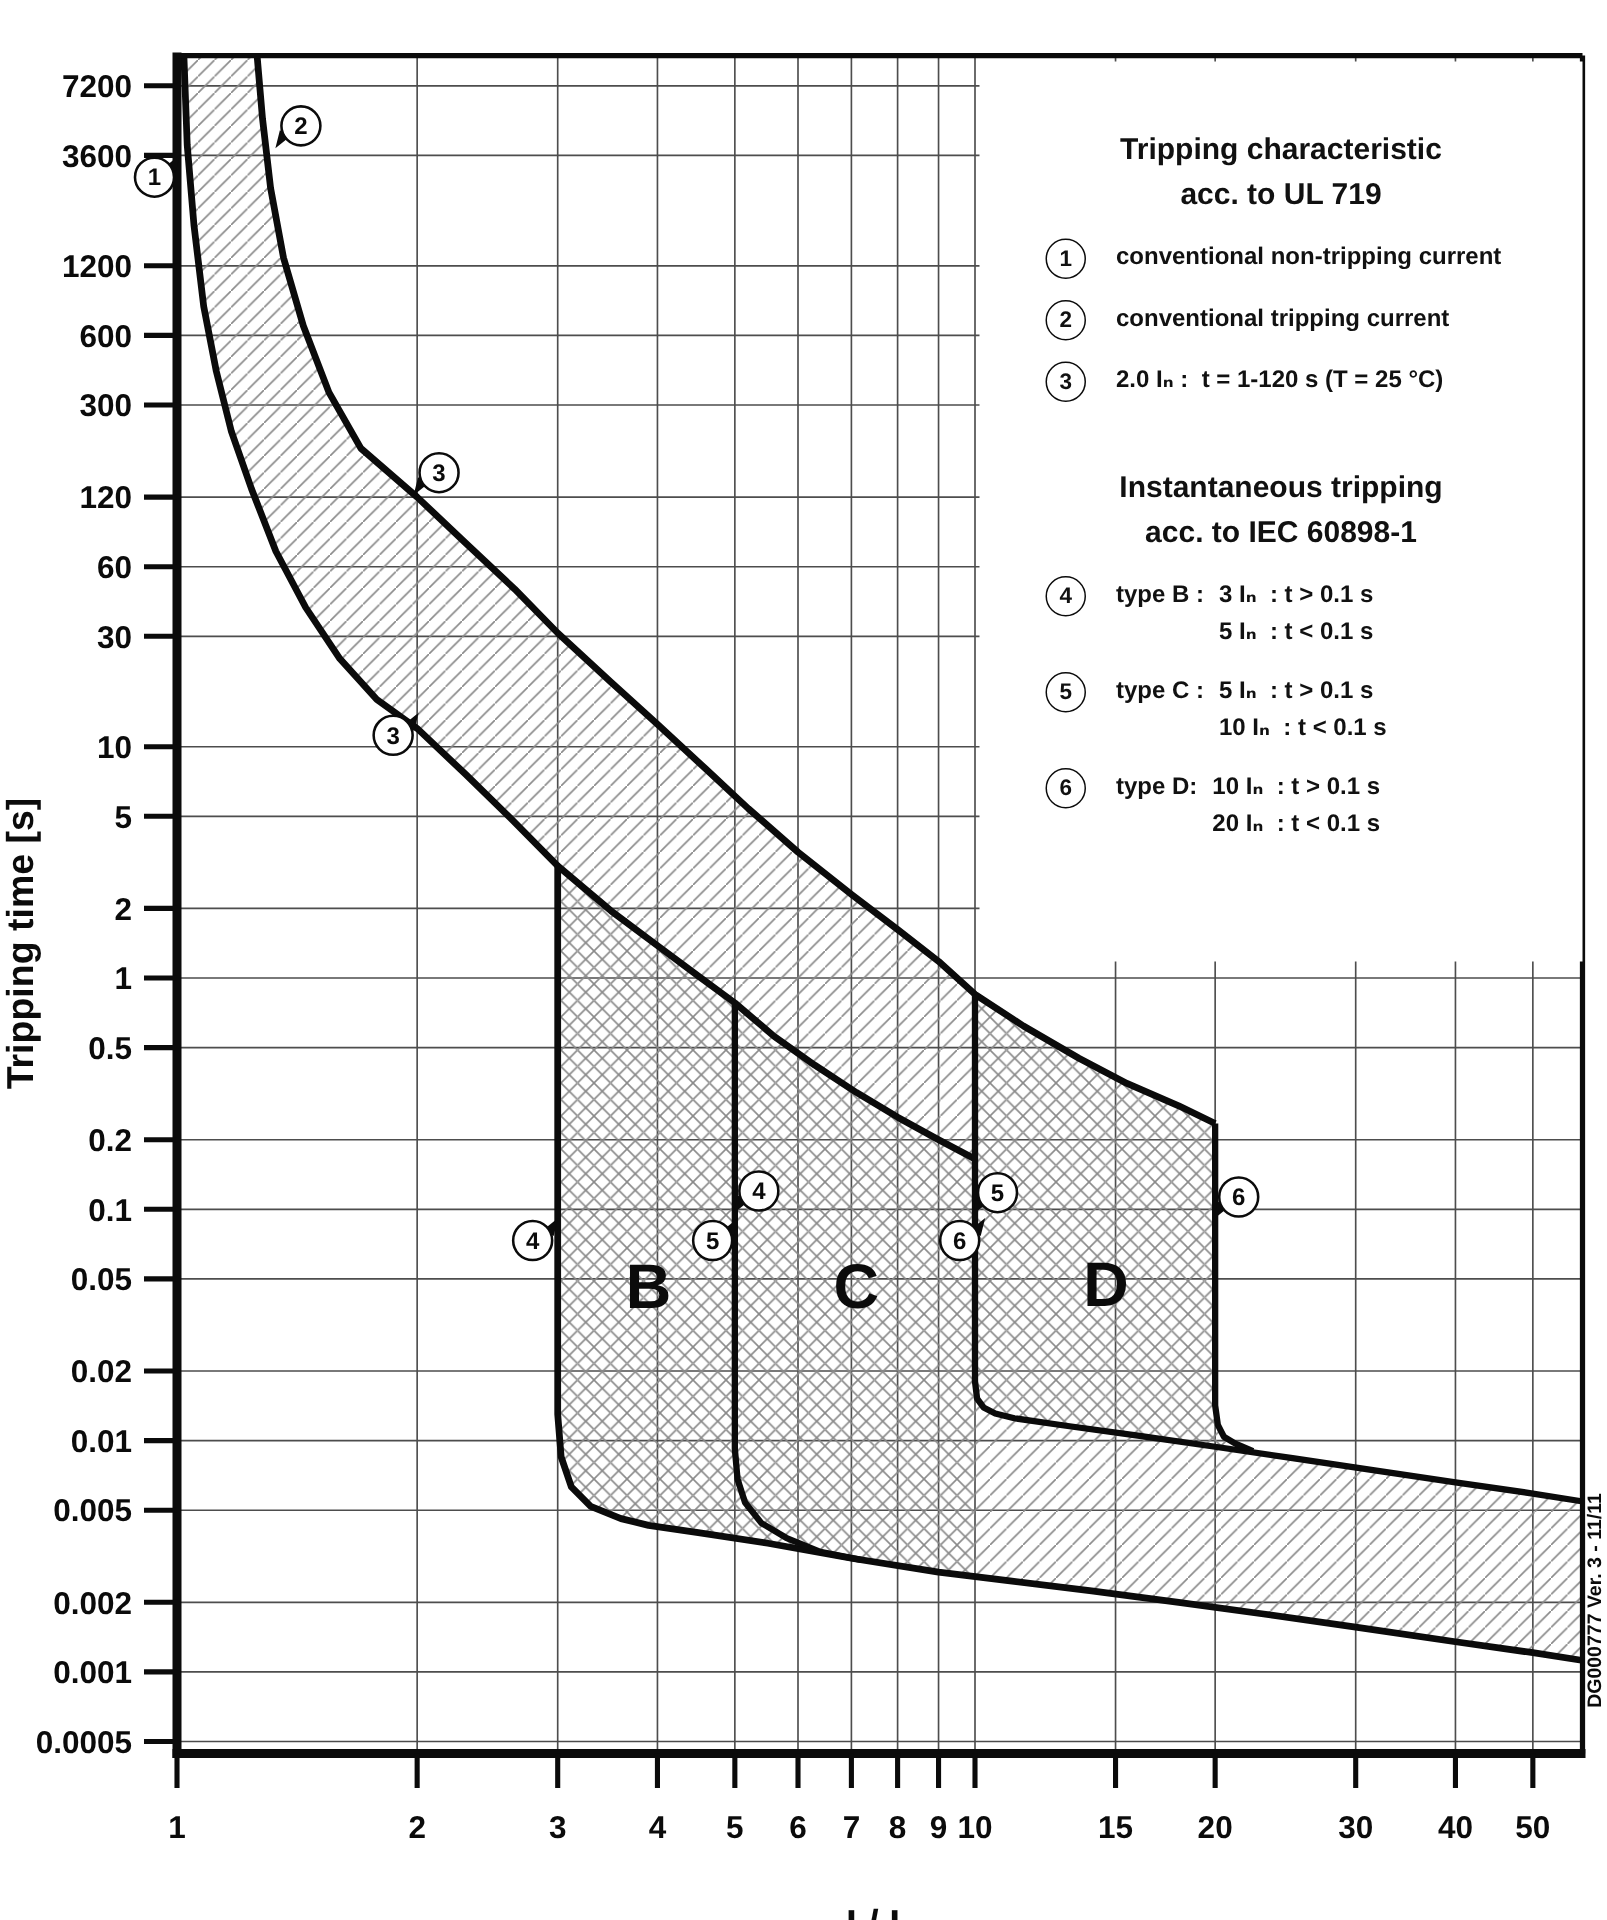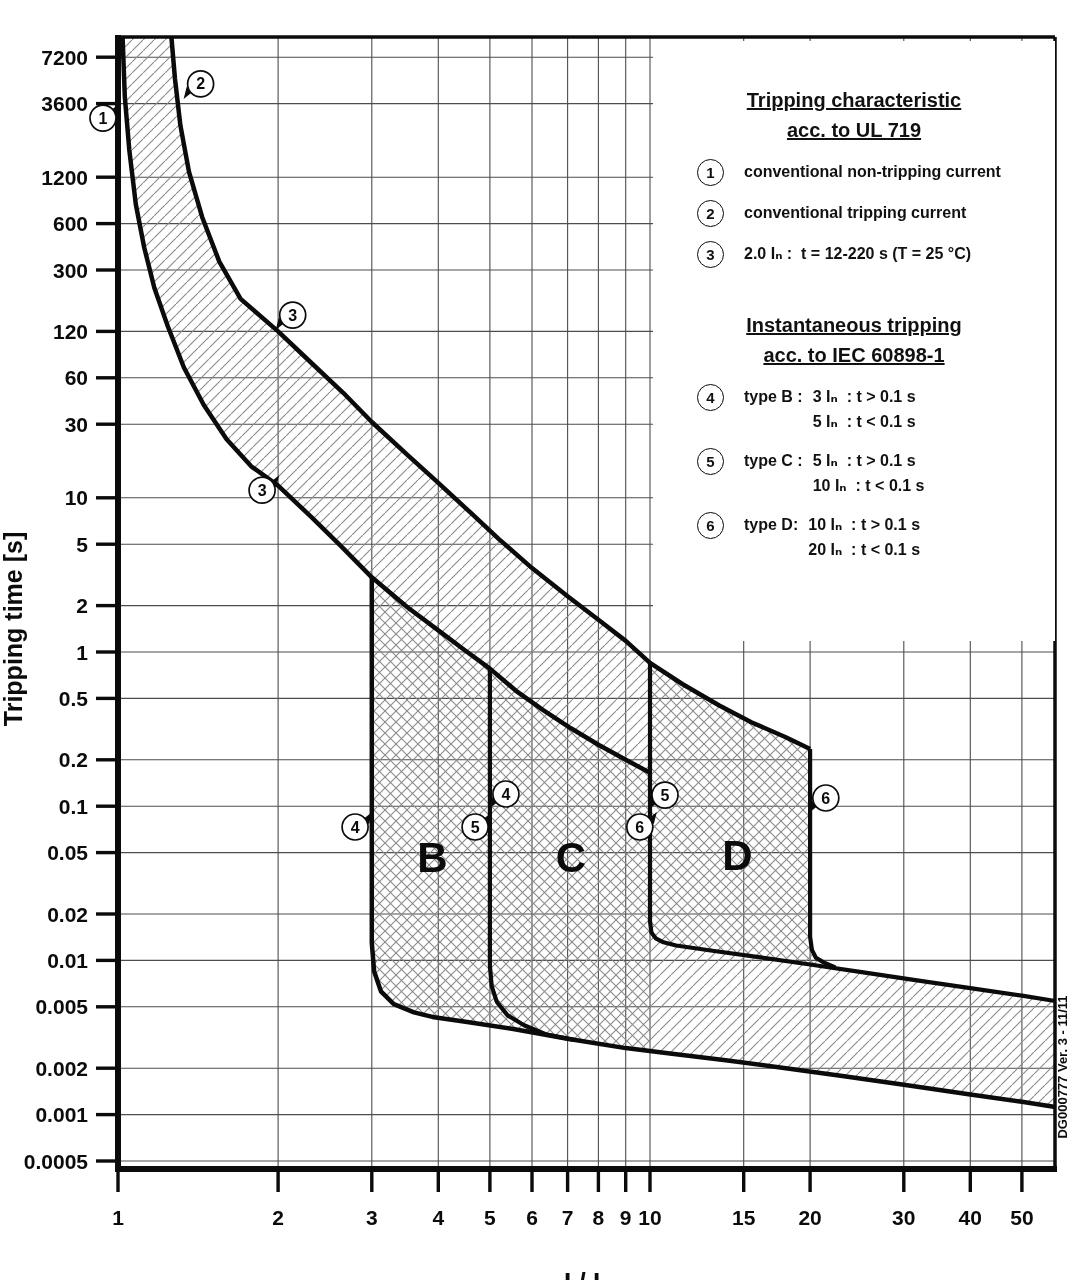--- a/index.html
+++ b/index.html
@@ -12,21 +12,21 @@
   .tick{stroke:#0b0b0b;stroke-width:3.4;}
   .ticklab{font-size:21px;font-weight:bold;fill:#0b0b0b;}
   .axtitle{font-size:25px;font-weight:bold;fill:#0b0b0b;}
   .mk-circ{fill:#fff;stroke:#0b0b0b;stroke-width:1.7;}
   .mk-num{font-size:16px;font-weight:bold;fill:#0b0b0b;}
   .mk-wedge{fill:#0b0b0b;}
   .regletter{font-size:42px;font-weight:bold;fill:#0b0b0b;}
   .sidenote{font-size:13px;font-weight:bold;fill:#0b0b0b;}
   
   .legend{position:absolute;left:653px;top:12px;width:402px;height:600px;background:#fff;}
-  .leg-title{text-align:center;font-size:20px;font-weight:bold;line-height:30px;text-decoration:underline;}
+  .leg-title{text-align:center;font-size:20px;font-weight:bold;line-height:30px;}
   .sec-1 .leg-title{margin-top:44px;}
   .sec-2 .leg-title{margin-top:42px;}
   .leg-item{display:flex;align-items:flex-start;margin-top:14px;}
   .sec-1 .leg-item:first-of-type,.sec-2 .leg-item:first-of-type{margin-top:24px;}
   .leg-num{flex:0 0 auto;width:25px;height:25px;margin-left:44px;margin-right:20px;
            border:1.6px solid #0b0b0b;border-radius:50%;display:flex;align-items:center;
            justify-content:center;font-size:15px;font-weight:bold;background:#fff;}
   .leg-prefix{font-size:16px;font-weight:bold;line-height:25px;white-space:pre;margin-right:10px;}
   .leg-lines{font-size:16px;font-weight:bold;line-height:25px;}
   .leg-line{white-space:pre;}
@@ -220,21 +220,21 @@
         </div>
         <div class="leg-item">
           <span class="leg-num">2</span>
           <span class="leg-lines">
             <div class="leg-line">conventional tripping current</div>
           </span>
         </div>
         <div class="leg-item">
           <span class="leg-num">3</span>
           <span class="leg-lines">
-            <div class="leg-line">2.0 Iₙ :  t = 12-220 s (T = 25 °C)</div>
+            <div class="leg-line">2.0 Iₙ :  t = 1-120 s (T = 25 °C)</div>
           </span>
         </div>
       </div>
       <div class="leg-section sec-2">
         <div class="leg-title">
           <div>Instantaneous tripping</div>
           <div>acc. to IEC 60898-1</div>
         </div>
         <div class="leg-item">
           <span class="leg-num">4</span>

